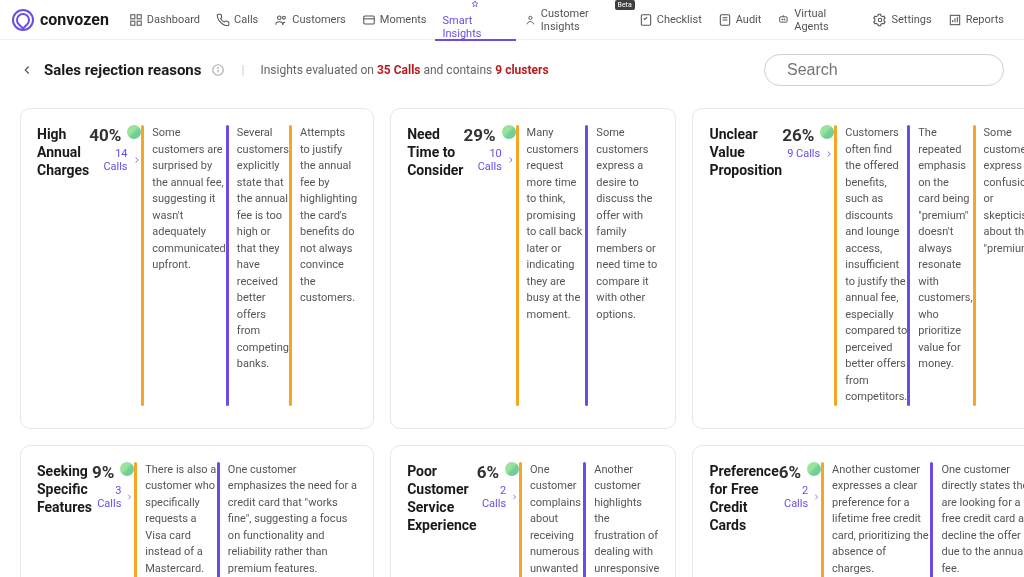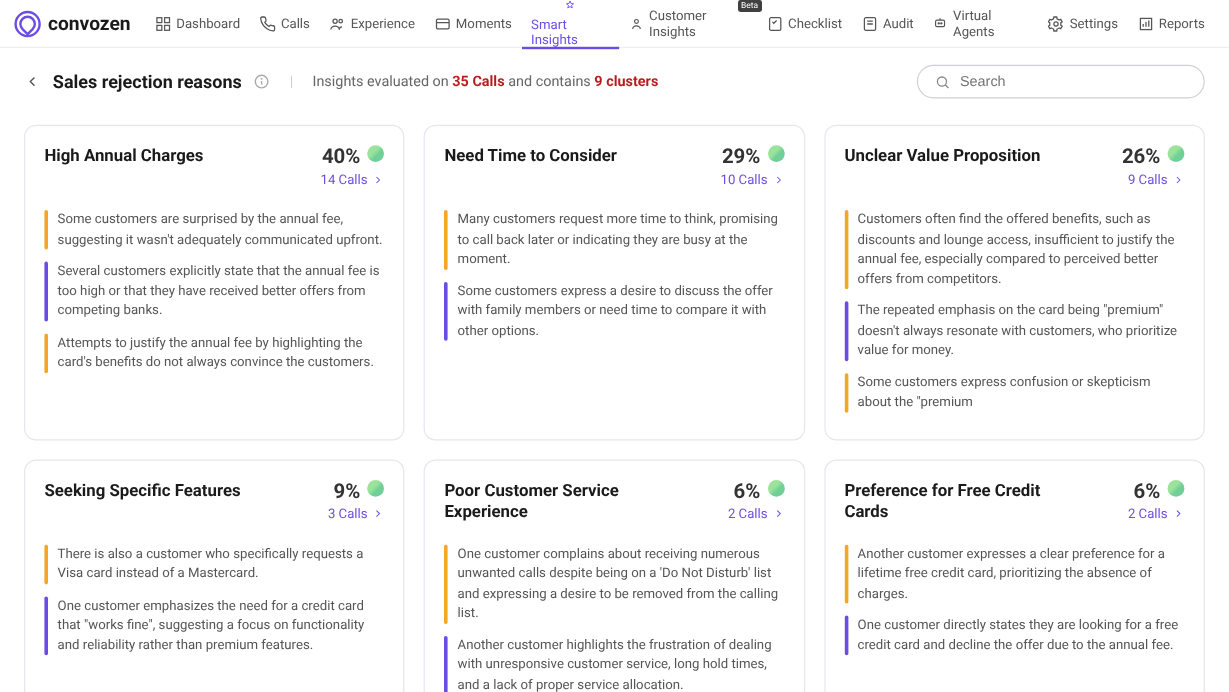--- a/index.html
+++ b/index.html
@@ -14,23 +14,23 @@
 .nav-ico { width:14px; height:14px; display:inline-block; }
 .beta-badge { position:absolute; top:0; right:-4px; background:#404040; color:#fff; font-size:7px; padding:1px 3px; border-radius:2px;text-align:right;}
 .subhead { display:flex; align-items:center; padding:14px 20px; gap:10px;}
 .back { color:#555; cursor:pointer; }
 .page-title { font-size:15px; font-weight:700; color:#1a1a1a;}
 .subhead .divider { color:#ccc; margin:0 6px;}
 .subhead .info { color:#666; font-size:12px;}
 .subhead .info b { color:#b91c1c; font-weight:700;}
 .search-wrap { margin-left:auto; }
 .search { display:flex; align-items:center; gap:8px; border:1px solid #d0d0d8; border-radius:18px; padding:6px 14px; width:240px;}
-.search input { border:none; outline:none; font-size:12px; flex:1; background:transparent;}
+.search input { border:none; outline:none; font-size:16px; flex:1; background:transparent;}
 .grid { display:grid; grid-template-columns:repeat(3,1fr); gap:16px; padding:8px 20px 20px 20px;}
-.card { border:1px solid #e6e6ee; border-radius:10px; padding:16px 16px 12px 16px; display:flex; flex-direction:column; min-height:170px;}
+.card { border:1px solid #e6e6ee; border-radius:10px; padding:16px 16px 12px 16px; display:flex; min-height:170px;}
 .card-head { display:flex; align-items:flex-start; justify-content:space-between; margin-bottom:14px; min-height:40px;}
 .card-title { font-size:14px; font-weight:700; color:#1a1a1a; max-width:70%; line-height:1.3;}
 .stat { text-align:right;}
 .pct-row { display:flex; gap:6px; justify-content:flex-end;}
 .pct { font-size:17px; font-weight:700; color:#333;}
 .globe { width:14px; height:14px; border-radius:50%; background:linear-gradient(135deg,#9be29b 40%,#6fcf97 60%); display:inline-block;}
 .calls-row { display:flex; align-items:center; gap:4px; color:#6b4de6; font-size:11px; justify-content:flex-end; margin-top:2px; cursor:pointer;}
 .insight { display:flex; gap:8px; font-size:11px; color:#555; line-height:1.5; margin-bottom:10px;}
 .bar { width:3px; border-radius:2px; flex:0 0 3px; align-self:stretch;}
 .bar.orange { background:#f5a623;}
@@ -62,21 +62,21 @@
         </svg>
         <span>Calls</span>
       </div>
       <div class="nav-item">
         <svg class="nav-ico" viewBox="0 0 24 24" fill="none" stroke="currentColor" stroke-width="1.8">
           <circle cx="9" cy="8" r="3"></circle>
           <path d="M3 20c0-3 3-5 6-5s6 2 6 5"></path>
           <circle cx="17" cy="8" r="2.5"></circle>
           <path d="M15 20c0-2.5 2-4 4-4"></path>
         </svg>
-        <span>Experience</span>
+        <span>Customers</span>
       </div>
       <div class="nav-item">
         <svg class="nav-ico" viewBox="0 0 24 24" fill="none" stroke="currentColor" stroke-width="1.8">
           <rect x="3" y="5" width="18" height="14" rx="2"></rect>
           <line x1="3" y1="10" x2="21" y2="10"></line>
         </svg>
         <span>Moments</span>
       </div>
       <div class="nav-item active">
         <svg class="nav-ico" viewBox="0 0 24 24" fill="none" stroke="currentColor" stroke-width="1.8">

